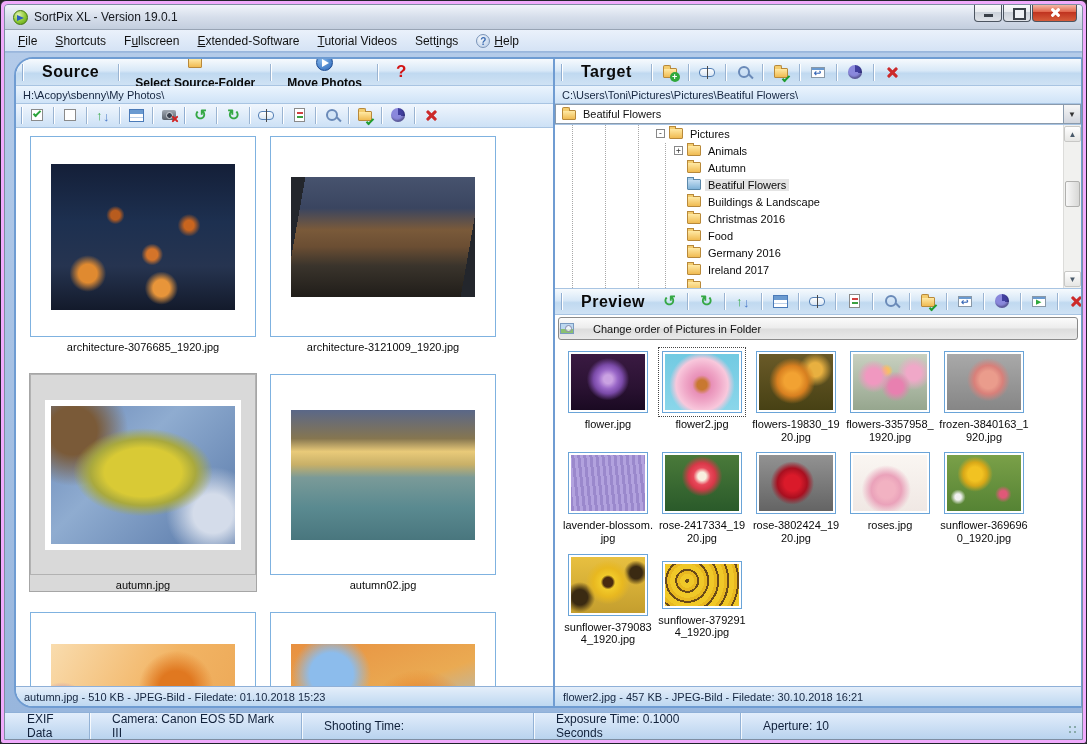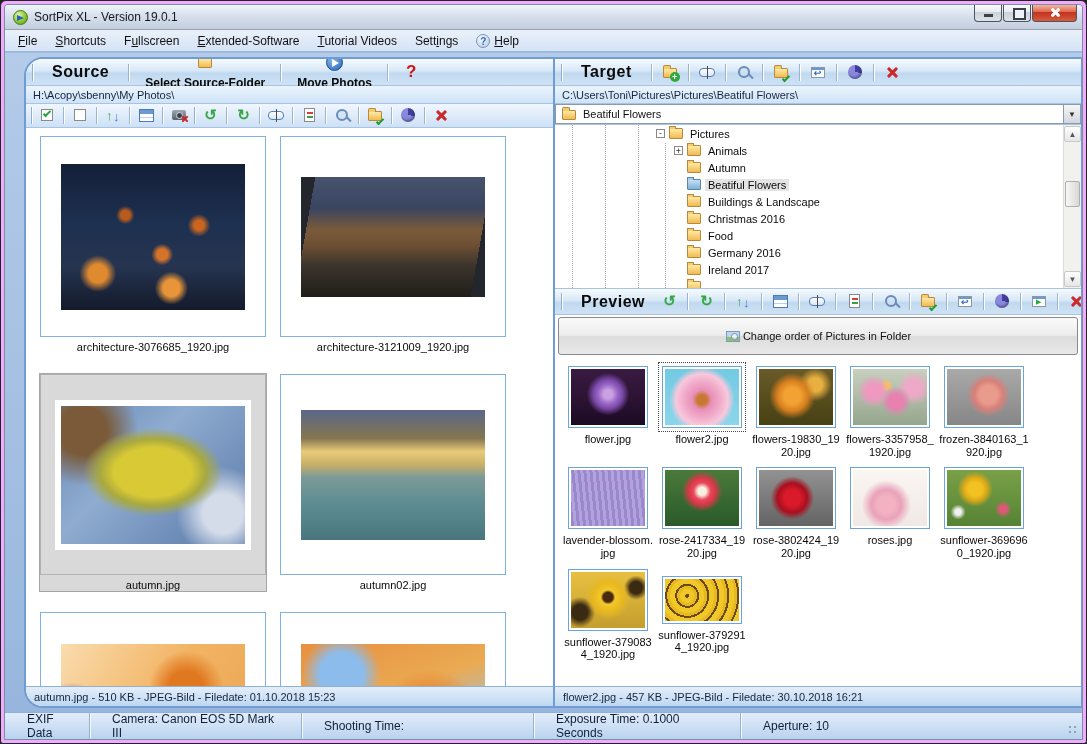--- a/index.html
+++ b/index.html
@@ -34,21 +34,21 @@
   .menubar { height:22px; background:linear-gradient(180deg,#eaf1fb,#d5e3f5); border-bottom:1px solid #9ab6dc;
              display:flex; align-items:center; padding:0 4px; font-size:12px; color:#111; }
   .mi { padding:9px 9px; cursor:default; display:flex; align-items:center; gap:4px; }
   .mi u { text-decoration:underline; }
 
   
   .content { position:absolute; top:48px; bottom:27px; left:0; right:0;
              background:linear-gradient(180deg,#b4cbe9,#98b6dd); }
   .panel { position:absolute; top:4px; bottom:4px; border:2px solid #6f9cd2; border-radius:3px;
            background:#fff; display:flex; flex-direction:column; overflow:hidden; }
-  .panel.left { left:19px;  width:608px;border-radius:19px; }
+  .panel.left { left:9px;  width:608px;border-radius:19px; }
   .panel.right{ left:548px; width:530px; }
 
   .phead { height:27px; flex:none; background:linear-gradient(180deg,#f6fafd,#d8e8f7 45%,#c0d9f0 55%,#cfe2f4);
            border-bottom:1px solid #a8c4e2; display:flex; align-items:center; padding:0 4px; gap:6px; }
   .ptitle { font-size:16px; font-weight:bold; color:#0a0a0a; letter-spacing:.5px; padding:0 10px; }
   .hbtn { display:flex; align-items:center; gap:5px; font-size:12px; font-weight:bold; color:#0a0a0a; padding:0 6px; cursor:default;flex-direction:column; }
   .redq { color:#d21414; font-size:17px; font-weight:bold; padding:0 8px; }
 
   .grip { width:0; height:17px; border-left:1px solid #90aed2; border-right:1px solid #fff; margin:0 2px; }
   .vsep { width:0; height:17px; border-left:1px solid #9ab4d2; border-right:1px solid #fff; margin:0 3px; }
@@ -154,23 +154,23 @@
   .tfold { width:14px; height:11px; position:relative; flex:none; border:1px solid #b8893a; border-radius:1px;
          background:linear-gradient(180deg,#ffe9a4,#f0bb52); }
   .tfold::before { content:""; position:absolute; left:-1px; top:-3px; width:5px; height:2px; border:1px solid #b8893a;
          border-bottom:none; background:#f4cd6e; }
   .tfold.blue { background:linear-gradient(180deg,#c6def2,#7fb2d8); border-color:#5a88aa; }
   .tfold.blue::before { background:#a8cce8; border-color:#5a88aa; }
   .tree-row .lab { padding:0 3px; }
   .tree-row .lab.sel { background:#e4e4e4; }
 
   .prevhead { height:26px; } 
-  .chgbtn { flex:none; height:38px; margin:2px 3px; border:1px solid #8a8a8a; border-radius:3px;
+  .chgbtn { flex:none; height:23px; margin:2px 3px; border:1px solid #8a8a8a; border-radius:3px;
         background:linear-gradient(180deg,#fbfbfb,#ececec 48%,#dcdcdc 52%,#e9e9e9);
-        display:flex; align-items:center; justify-content:center; gap:1px; font-size:11px; color:#111; }
+        display:flex; align-items:center; justify-content:flex-start; gap:17px; font-size:11px; color:#111; }
 
   .tgt-grid { position:absolute; left:2px; top:0; right:18px; bottom:0; overflow:hidden;
         display:flex; flex-wrap:wrap; align-content:flex-start; padding:2px 0 0 4px; }
   .tcell { width:92px; margin:4px 1px 2px 1px; }
   .tbw { width:86px; margin:0 auto; padding:3px; }
   .tcell.sel .tbw { outline:1px dotted #444; }
   .tbox { height:62px; border:1px solid #6aa4d8; background:#fff; padding:2px; }
   .tphoto { width:100%; height:100%; }
   .tlab { text-align:center; font-size:11px; line-height:1.15; color:#0a0a0a; word-break:break-all; padding-top:2px; min-height:26px; }
 

